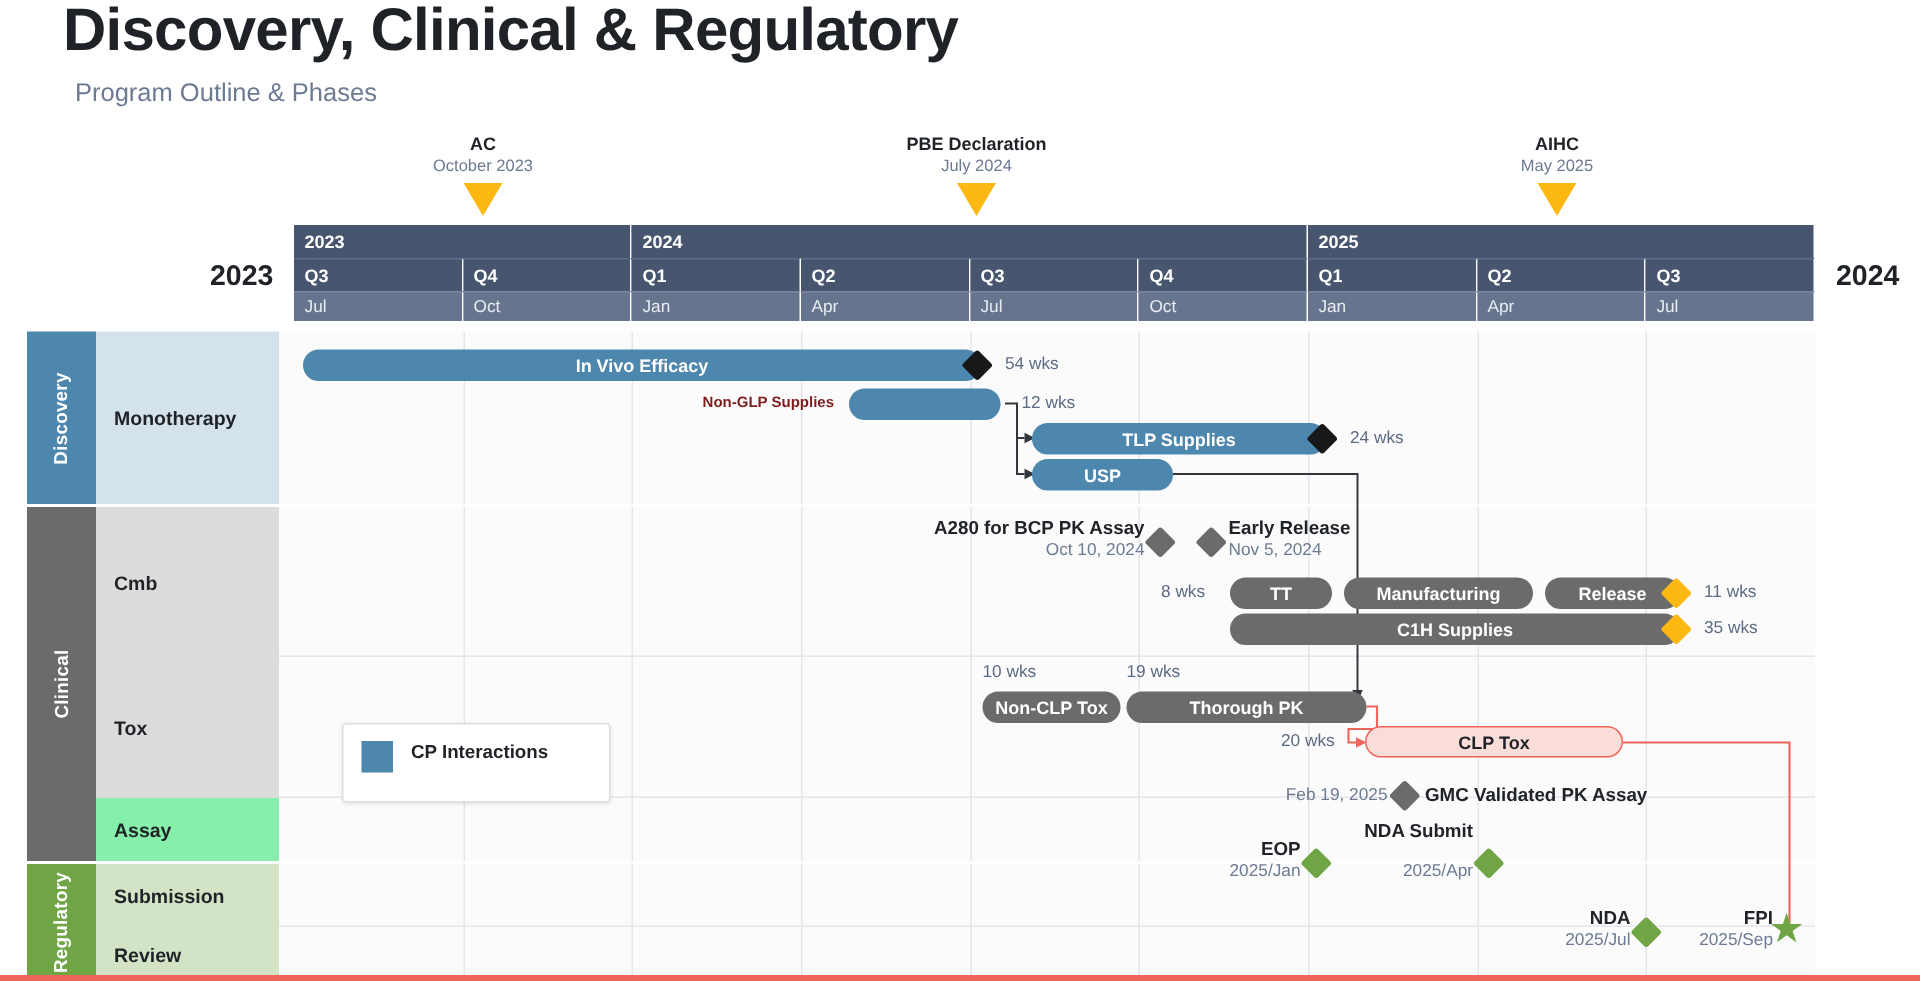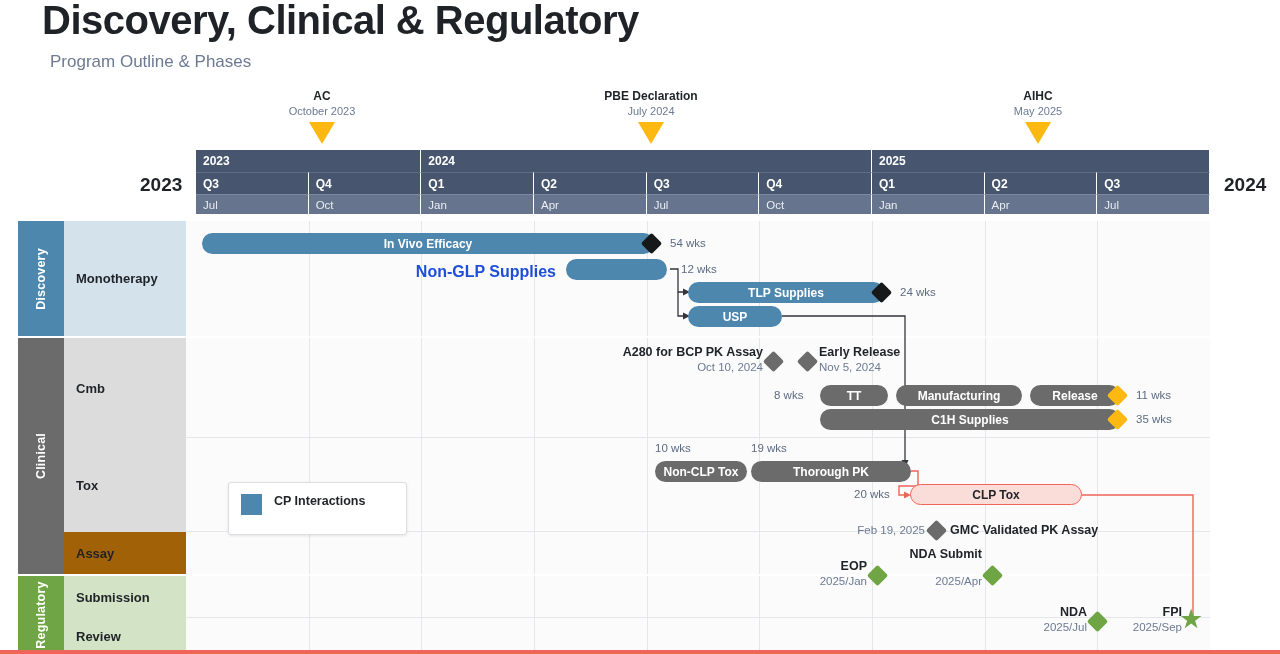--- a/index.html
+++ b/index.html
@@ -74,21 +74,21 @@
   .bar {
     position: absolute; height: 21px; border-radius: 11px;
     display: flex; align-items: center; justify-content: center;
     color: #ffffff; font-size: 12px; font-weight: bold; white-space: nowrap;
   }
   .bar.blue { background: #4d87ae; }
   .bar.gray { background: #6b6b6b; }
   .bar.pink { background: #fadcd8; border: 1.6px solid #f0655a; color: #1f2227; }
 
   .barlabel-left {
-    position: absolute; font-size: 16px; font-weight: bold; color: #1d4ed8;
+    position: absolute; font-size: 10px; font-weight: bold; color: #7f1d1d;
     white-space: nowrap; text-align: right;
   }
   .wks {
     position: absolute; font-size: 11.5px; color: #5c6b82; white-space: nowrap;
   }
 
   
   .diamond {
     position: absolute; width: 15px; height: 15px;
     transform: rotate(45deg); border-radius: 2px;
@@ -193,21 +193,21 @@
         </div>
         <div class="phase-col" style="top: 355px; height: 78px; background: rgb(111, 165, 68);">
           <span>Regulatory</span>
         </div>
         <div class="rowlabel" style="top: 0px; height: 115px; background: rgb(212, 226, 236);">Monotherapy</div>
         <div class="lane" style="top: 0px; height: 115px; background: rgb(251, 251, 252);"></div>
         <div class="rowlabel" style="top: 117px; height: 100px; background: rgb(220, 220, 220);">Cmb</div>
         <div class="lane" style="top: 117px; height: 100px; background: rgb(251, 251, 252);"></div>
         <div class="rowlabel" style="top: 217px; height: 94px; background: rgb(220, 220, 220);">Tox</div>
         <div class="lane" style="top: 217px; height: 94px; background: rgb(251, 251, 252);"></div>
-        <div class="rowlabel" style="top: 311px; height: 42px; background: #a16207;">Assay</div>
+        <div class="rowlabel" style="top: 311px; height: 42px; background: #86efac;">Assay</div>
         <div class="lane" style="top: 311px; height: 42px; background: rgb(251, 251, 252);"></div>
         <div class="rowlabel" style="top: 355px; height: 42px; background: rgb(210, 227, 198);">Submission</div>
         <div class="lane" style="top: 355px; height: 42px; background: rgb(251, 251, 252);"></div>
         <div class="rowlabel" style="top: 397px; height: 36px; background: rgb(210, 227, 198);">Review</div>
         <div class="lane" style="top: 397px; height: 36px; background: rgb(251, 251, 252);"></div>
       </div>
     <div id="gridlines">
         <div class="vgrid" style="left: 308.667px; height: 433px;"></div>
         <div class="vgrid" style="left: 421.333px; height: 433px;"></div>
         <div class="vgrid" style="left: 534px; height: 433px;"></div>

